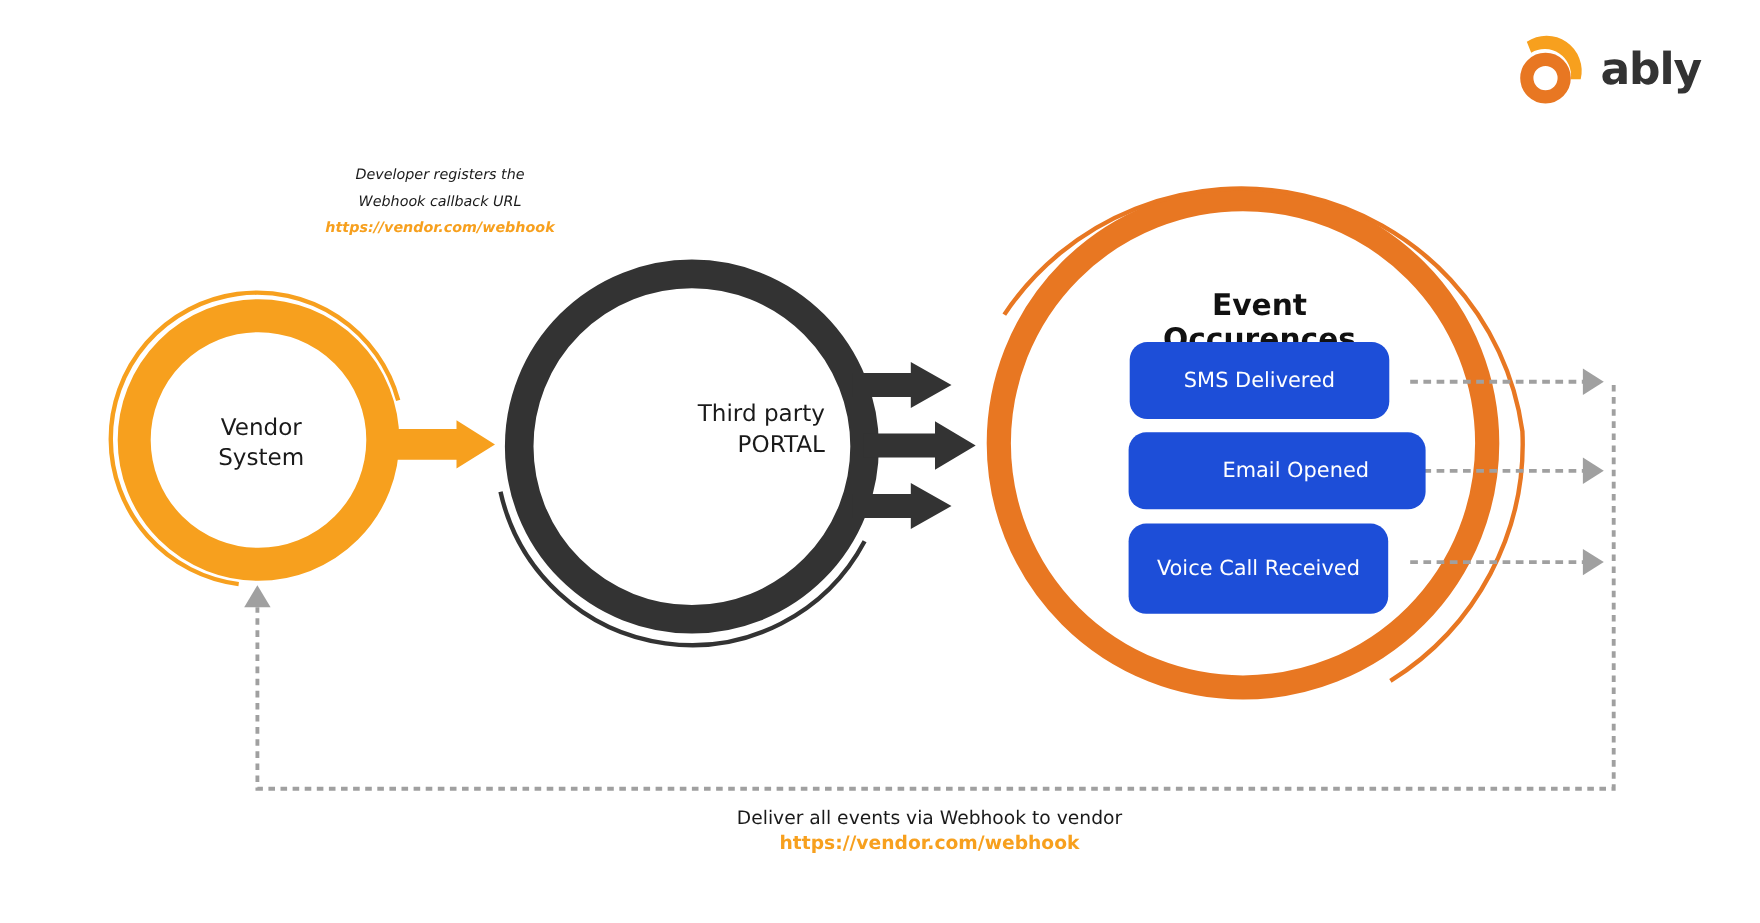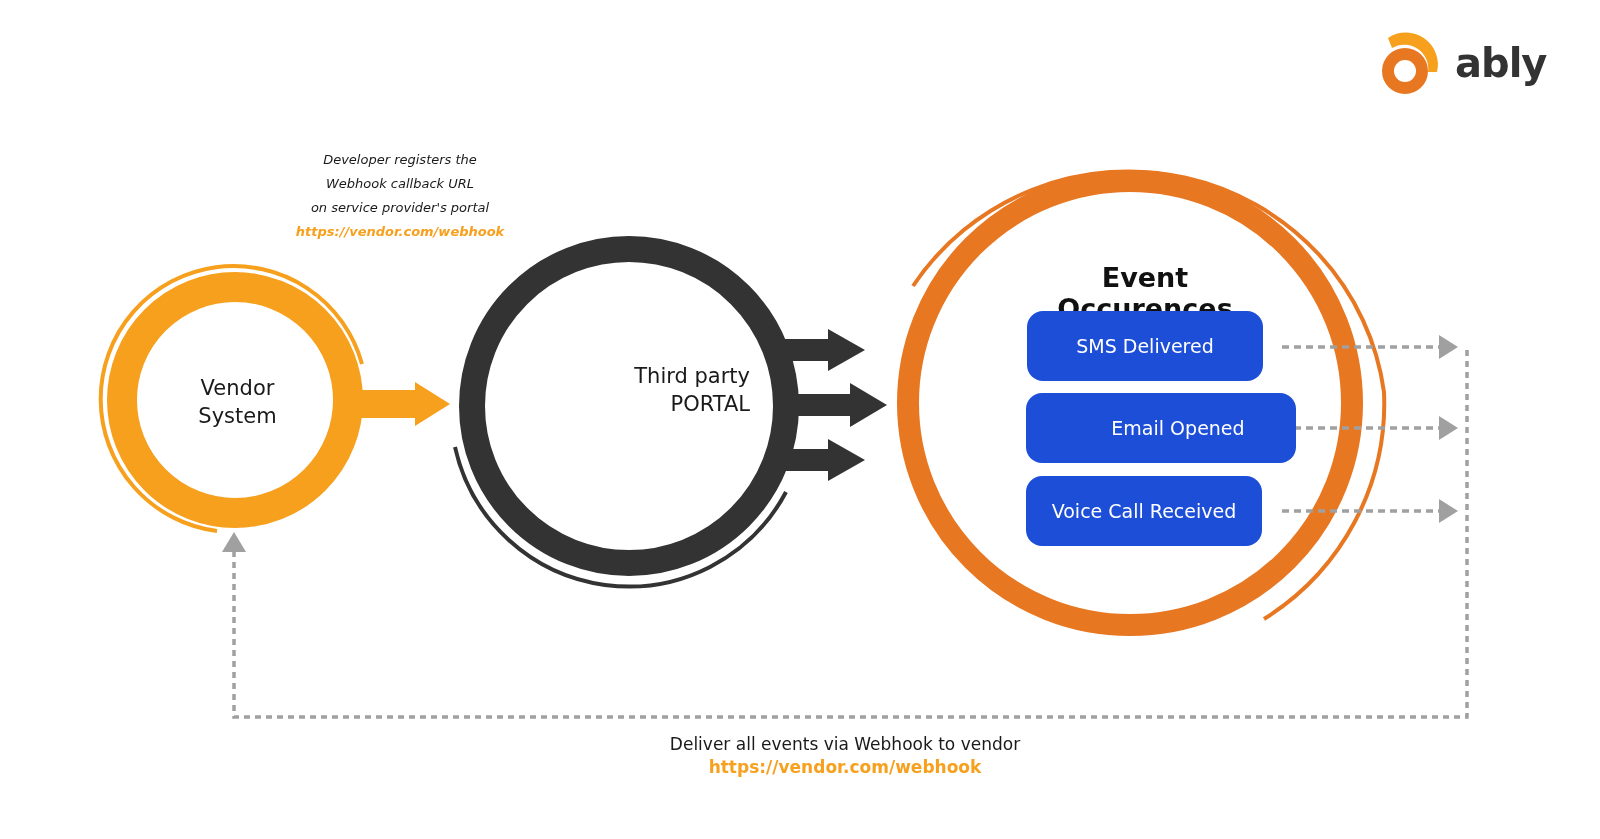--- a/index.html
+++ b/index.html
@@ -57,36 +57,35 @@
     <path d="M 1388 38 A 32 32 0 0 1 1437 72 L 1428 72 A 24 24 0 0 0 1392 48 Z" fill="#f7a01e"></path>
     <circle cx="1405" cy="71" r="17" fill="none" stroke="#e87722" stroke-width="12"></circle>
   </g>
 </svg>
 
 <div class="logo-text" style="left:1455px; top:40px;">ably</div>
 
 <div class="txt" style="left:230px; top:148px; width:340px; font-size:13px; line-height:24px;font-style:italic;">
   <div>Developer registers the</div>
   <div>Webhook callback URL</div>
-  <div>on service provider's portal</div>
   <div class="url">https://vendor.com/webhook</div>
 </div>
 
 <div class="txt" style="left:160px; top:374px; width:155px; font-size:21px; line-height:28px;">
   <div>Vendor</div>
   <div>System</div>
 </div>
 
 <div class="txt" style="left:510px; top:362px; width:240px; font-size:21px; line-height:28px;text-align:right;">
   <div>Third party</div>
   <div>PORTAL</div>
 </div>
 
 <div class="txt" style="left:1020px; top:262px; width:250px; font-size:27px; font-weight:bold; color:#111;">Event Occurences</div>
 
 <div class="event-box" style="left:1027px; top:311px; width:236px; height:70px;">SMS Delivered</div>
 <div class="event-box" style="left:1026px; top:393px; width:236px; height:70px;padding-left:34px;">Email Opened</div>
-<div class="event-box" style="left:1026px; top:476px; width:236px; height:70px;">Voice Call Received</div>
+<div class="event-box" style="left:1026px; top:476px; width:236px; height:82px;">Voice Call Received</div>
 
 <div class="txt" style="left:600px; top:733px; width:490px; font-size:17px; line-height:23px;">
   <div>Deliver all events via Webhook to vendor</div>
   <div class="url2">https://vendor.com/webhook</div>
 </div>
 
 </body></html>

